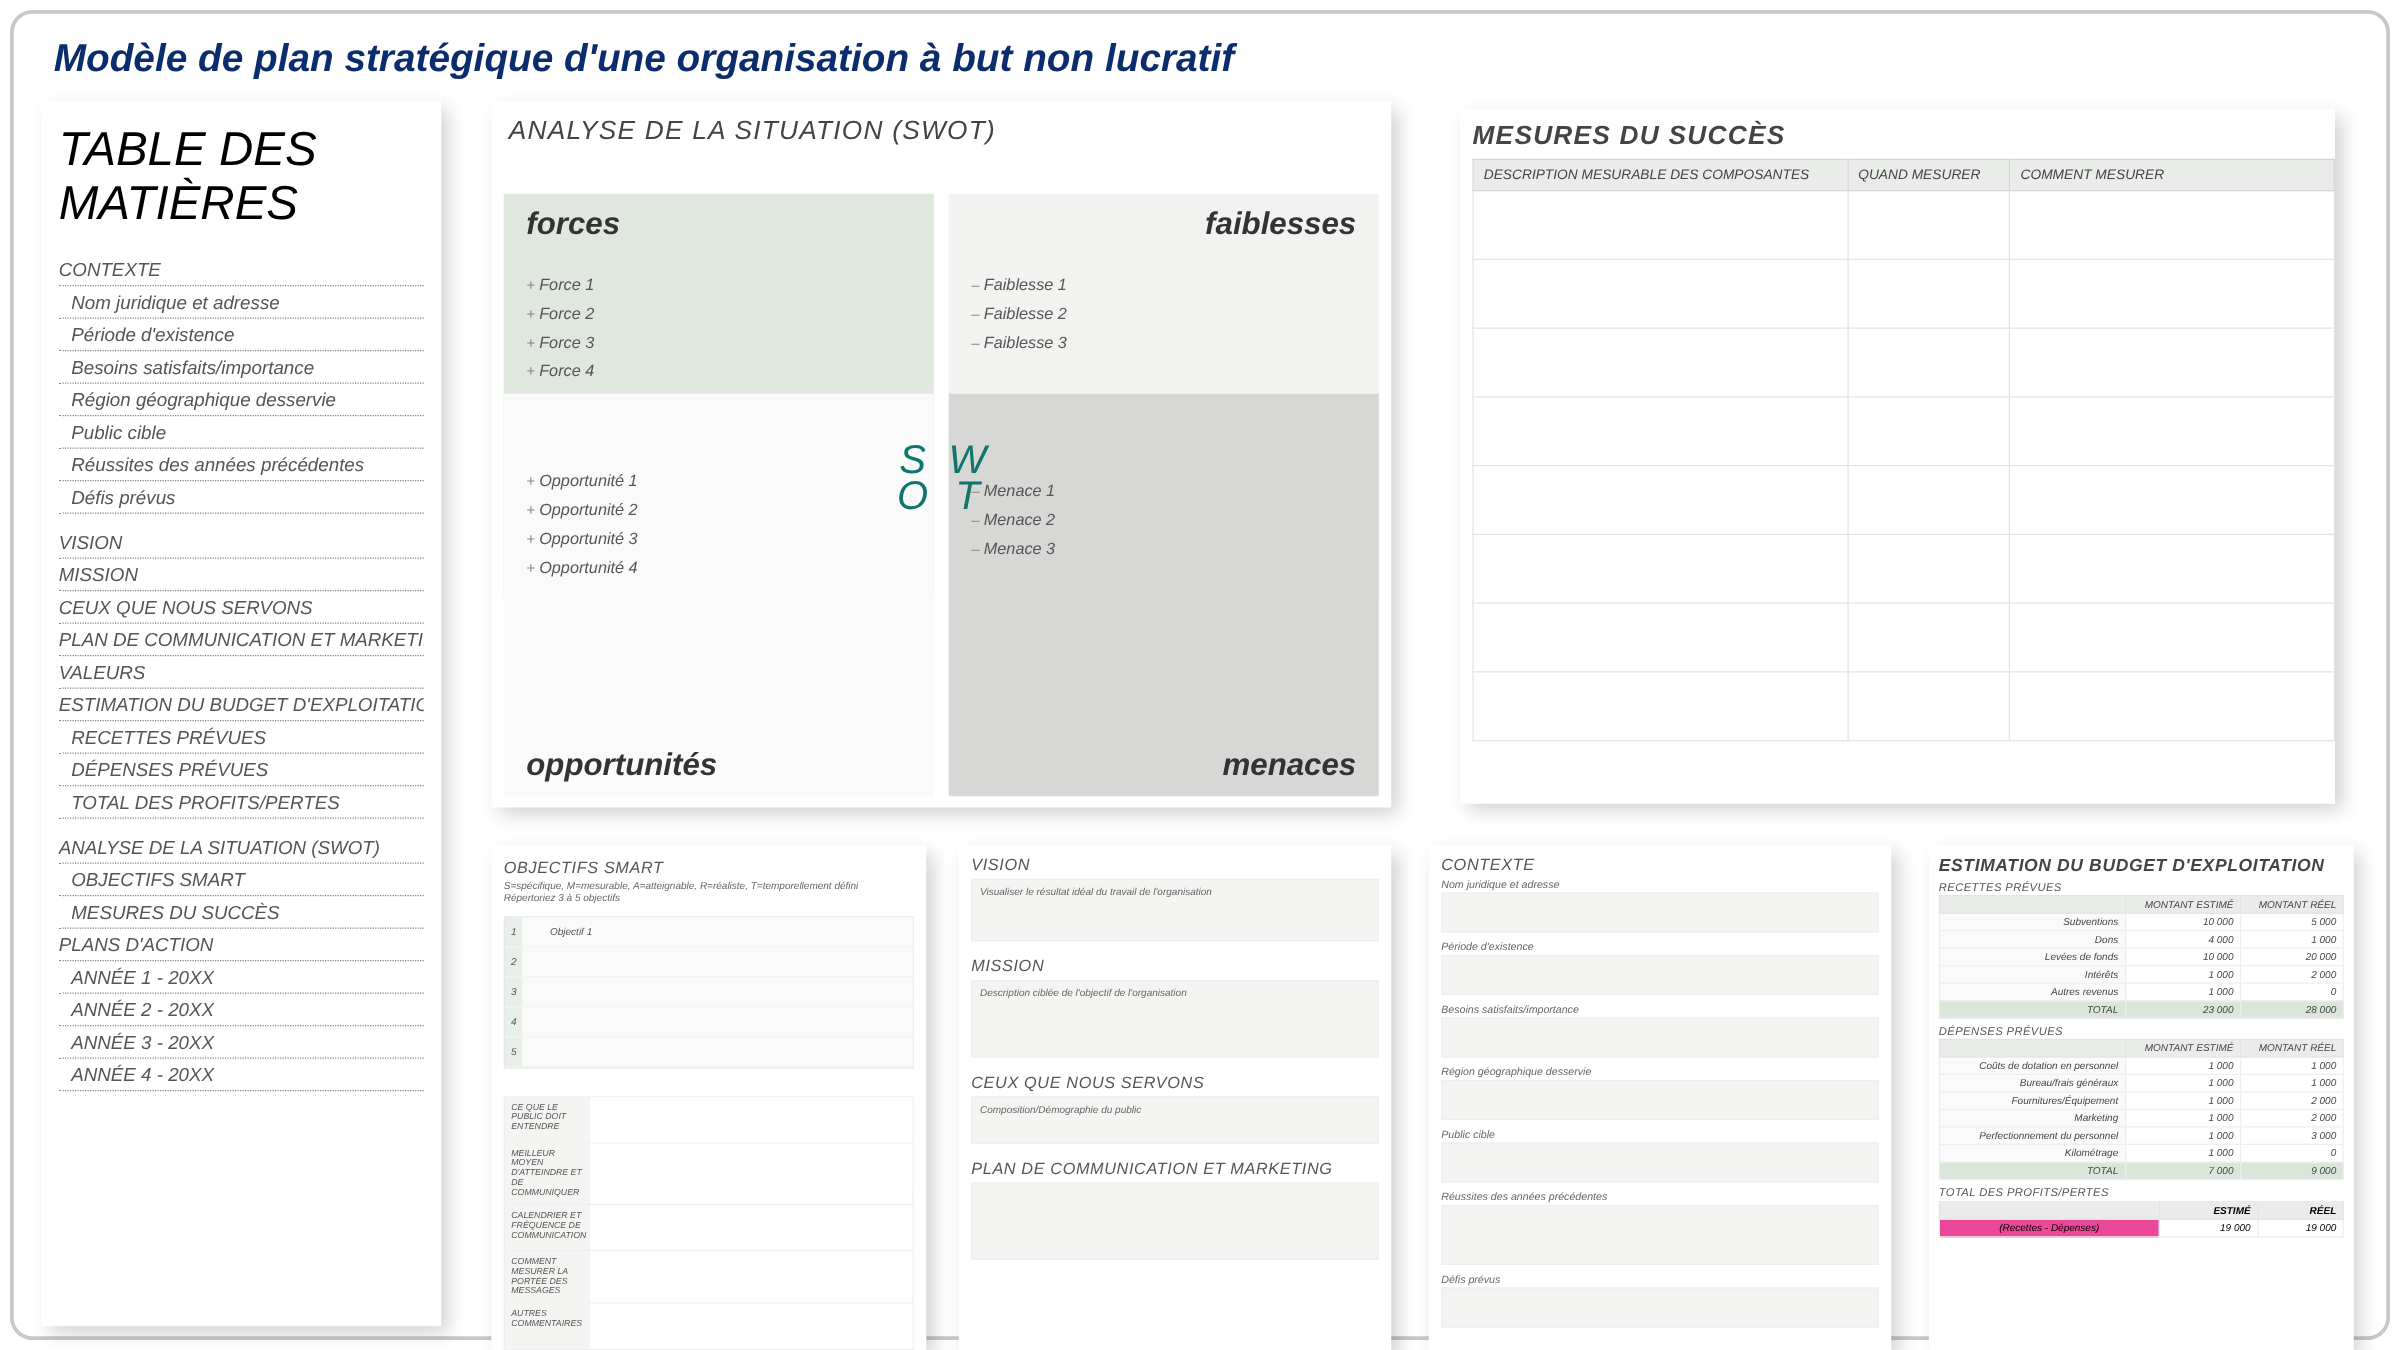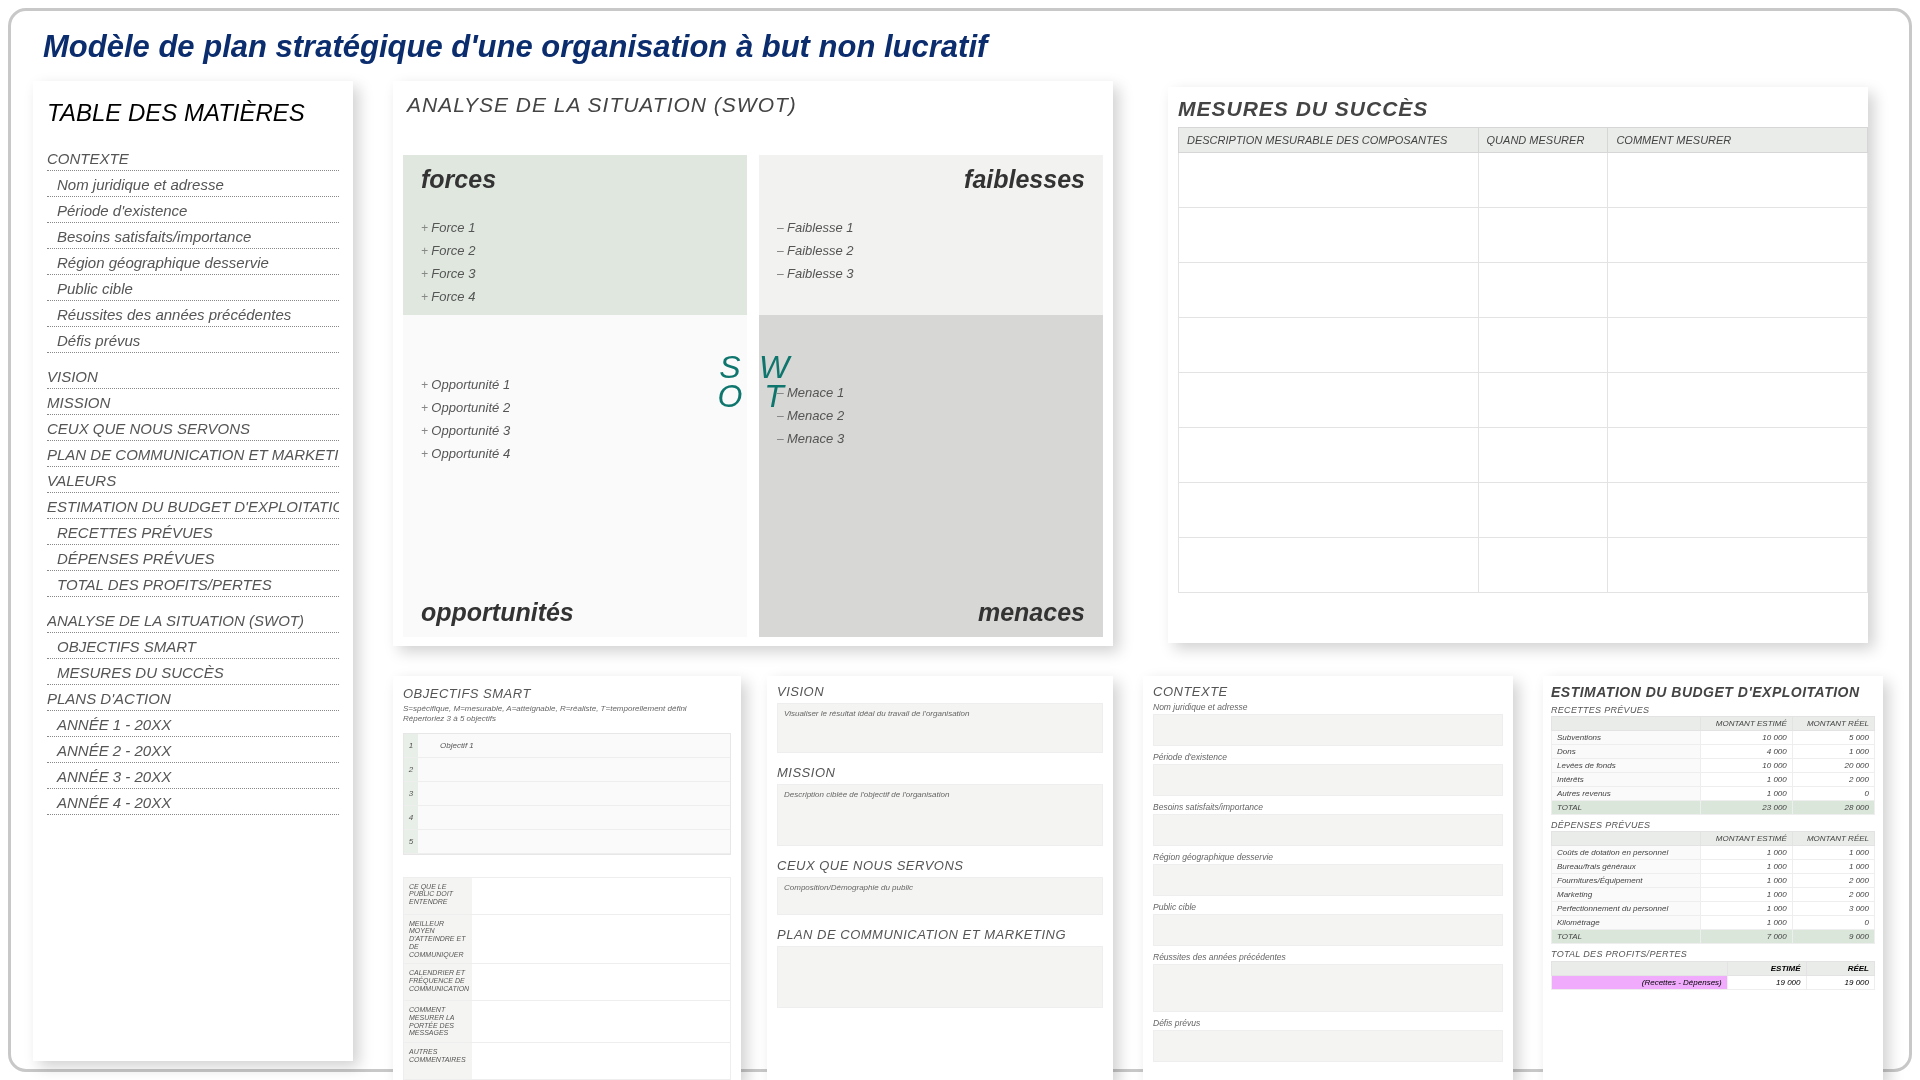--- a/index.html
+++ b/index.html
@@ -31,21 +31,21 @@
     top: 70px; left: 22px; right: 22px; bottom: 14px;
   }
   .card {
     position: absolute;
     background: #fff;
     box-shadow: 6px 6px 14px rgba(0,0,0,0.18);
   }
 
   
   .toc { left: 0; top: 0; width: 320px; height: 980px; padding: 18px 14px; }
-  .toc h2 { font-family: "Arial Narrow", Arial; font-stretch: condensed; font-size: 24px; font-weight: 400; letter-spacing: 0; margin-bottom: 18px; }
+  .toc h2 { font-family: "Arial Narrow", Arial; font-stretch: condensed; font-size: 38px; font-weight: 400; letter-spacing: 0; margin-bottom: 18px; }
   .toc-line { font-family: "Arial Narrow", Arial; font-stretch: condensed; font-size: 15px; color: #555; border-bottom: 1px dotted #888; padding: 5px 0 3px 0; white-space: nowrap; overflow: hidden; }
   .toc-sub { padding-left: 10px; }
   .toc-gap { height: 10px; }
 
   
   .swot { left: 360px; top: 0; width: 720px; height: 565px; padding: 12px 6px 6px 6px; }
   .swot-title { font-size: 21px; letter-spacing: 1px; color: #444; margin: 0 0 10px 8px; font-family: "Century Gothic","Segoe UI",Arial; }
   .swot-grid { position: relative; width: 700px; height: 510px; margin: 0 auto; }
   .quad { position: absolute; width: 344px; height: 322px; padding: 10px 18px; margin-top: 28px; }
   .q-s { left:0; top:0; background:#dfe7df; }
@@ -105,26 +105,26 @@
   .ctx .fbox.tall{height:48px;}
 
   
   .budget { left:1510px; top:595px; width:340px; height:406px; padding:8px 8px; }
   .budget h2 { font-size:14px; color:#444; letter-spacing:0.5px; font-family:"Century Gothic",Arial; margin-bottom:4px;}
   .b-sub { font-size:9px; color:#555; margin:5px 0 1px 0; letter-spacing:0.3px;}
   .b-table { width:100%; border-collapse:collapse; font-size:8px; color:#444;}
   .b-table th { background:#e9ece9; font-weight:normal; text-align:right; padding:2px 5px; border:1px solid #e3e3e3;}
   .b-table th:first-child{ text-align:left; width:46%;}
   .b-table td { border:1px solid #eee; padding:2px 5px; text-align:right;}
-  .b-table td:first-child{text-align:left; background:#fafafa;margin-top:42px;}
+  .b-table td:first-child{text-align:right; background:#fafafa;margin-top:42px;}
   .b-total td { background:#dbe6db !important; font-weight:normal;}
   .pl-table { width:100%; border-collapse:collapse; font-size:8px; margin-top:2px;}
   .pl-table th{background:#e9ece9; padding:2px 5px; text-align:right; border:1px solid #e3e3e3;}
   .pl-table td{border:1px solid #eee; padding:2px 5px; text-align:right;}
-  .pl-table td:first-child{background:#f0abfc;}
+  .pl-table td:first-child{background:#ec4899;text-align:center;}
 </style>
 </head>
 <body>
 
 <div class="frame">
   <div class="page-title">Modèle de plan stratégique d'une organisation à but non lucratif</div>
 
   <div class="grid">
 
     <div class="card toc">

